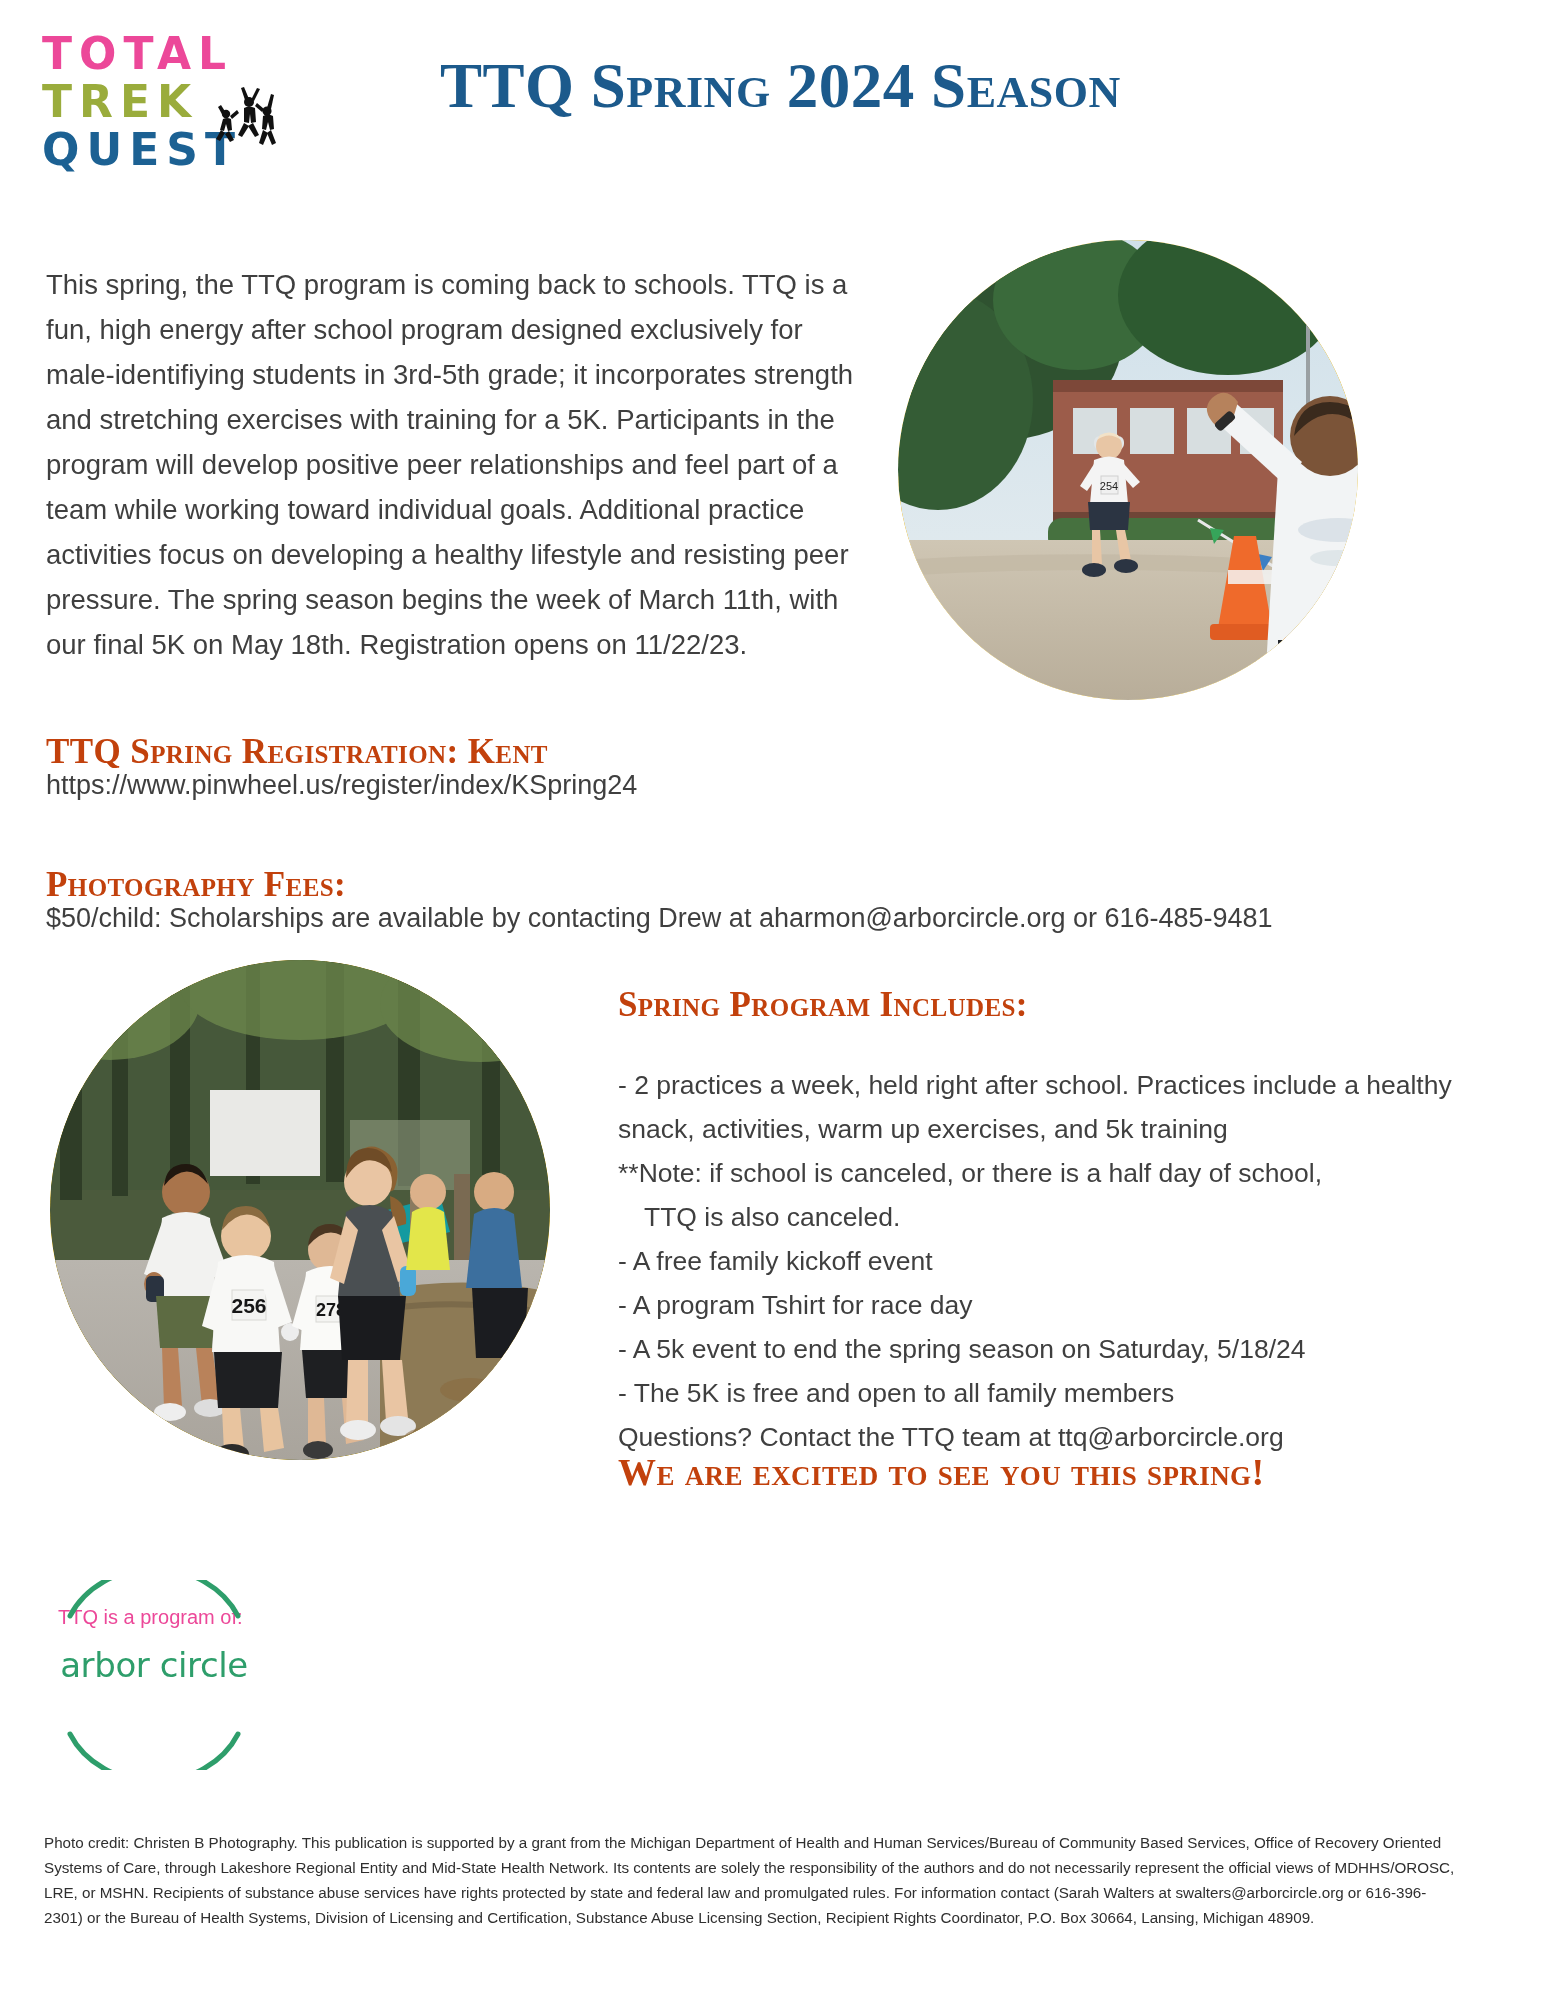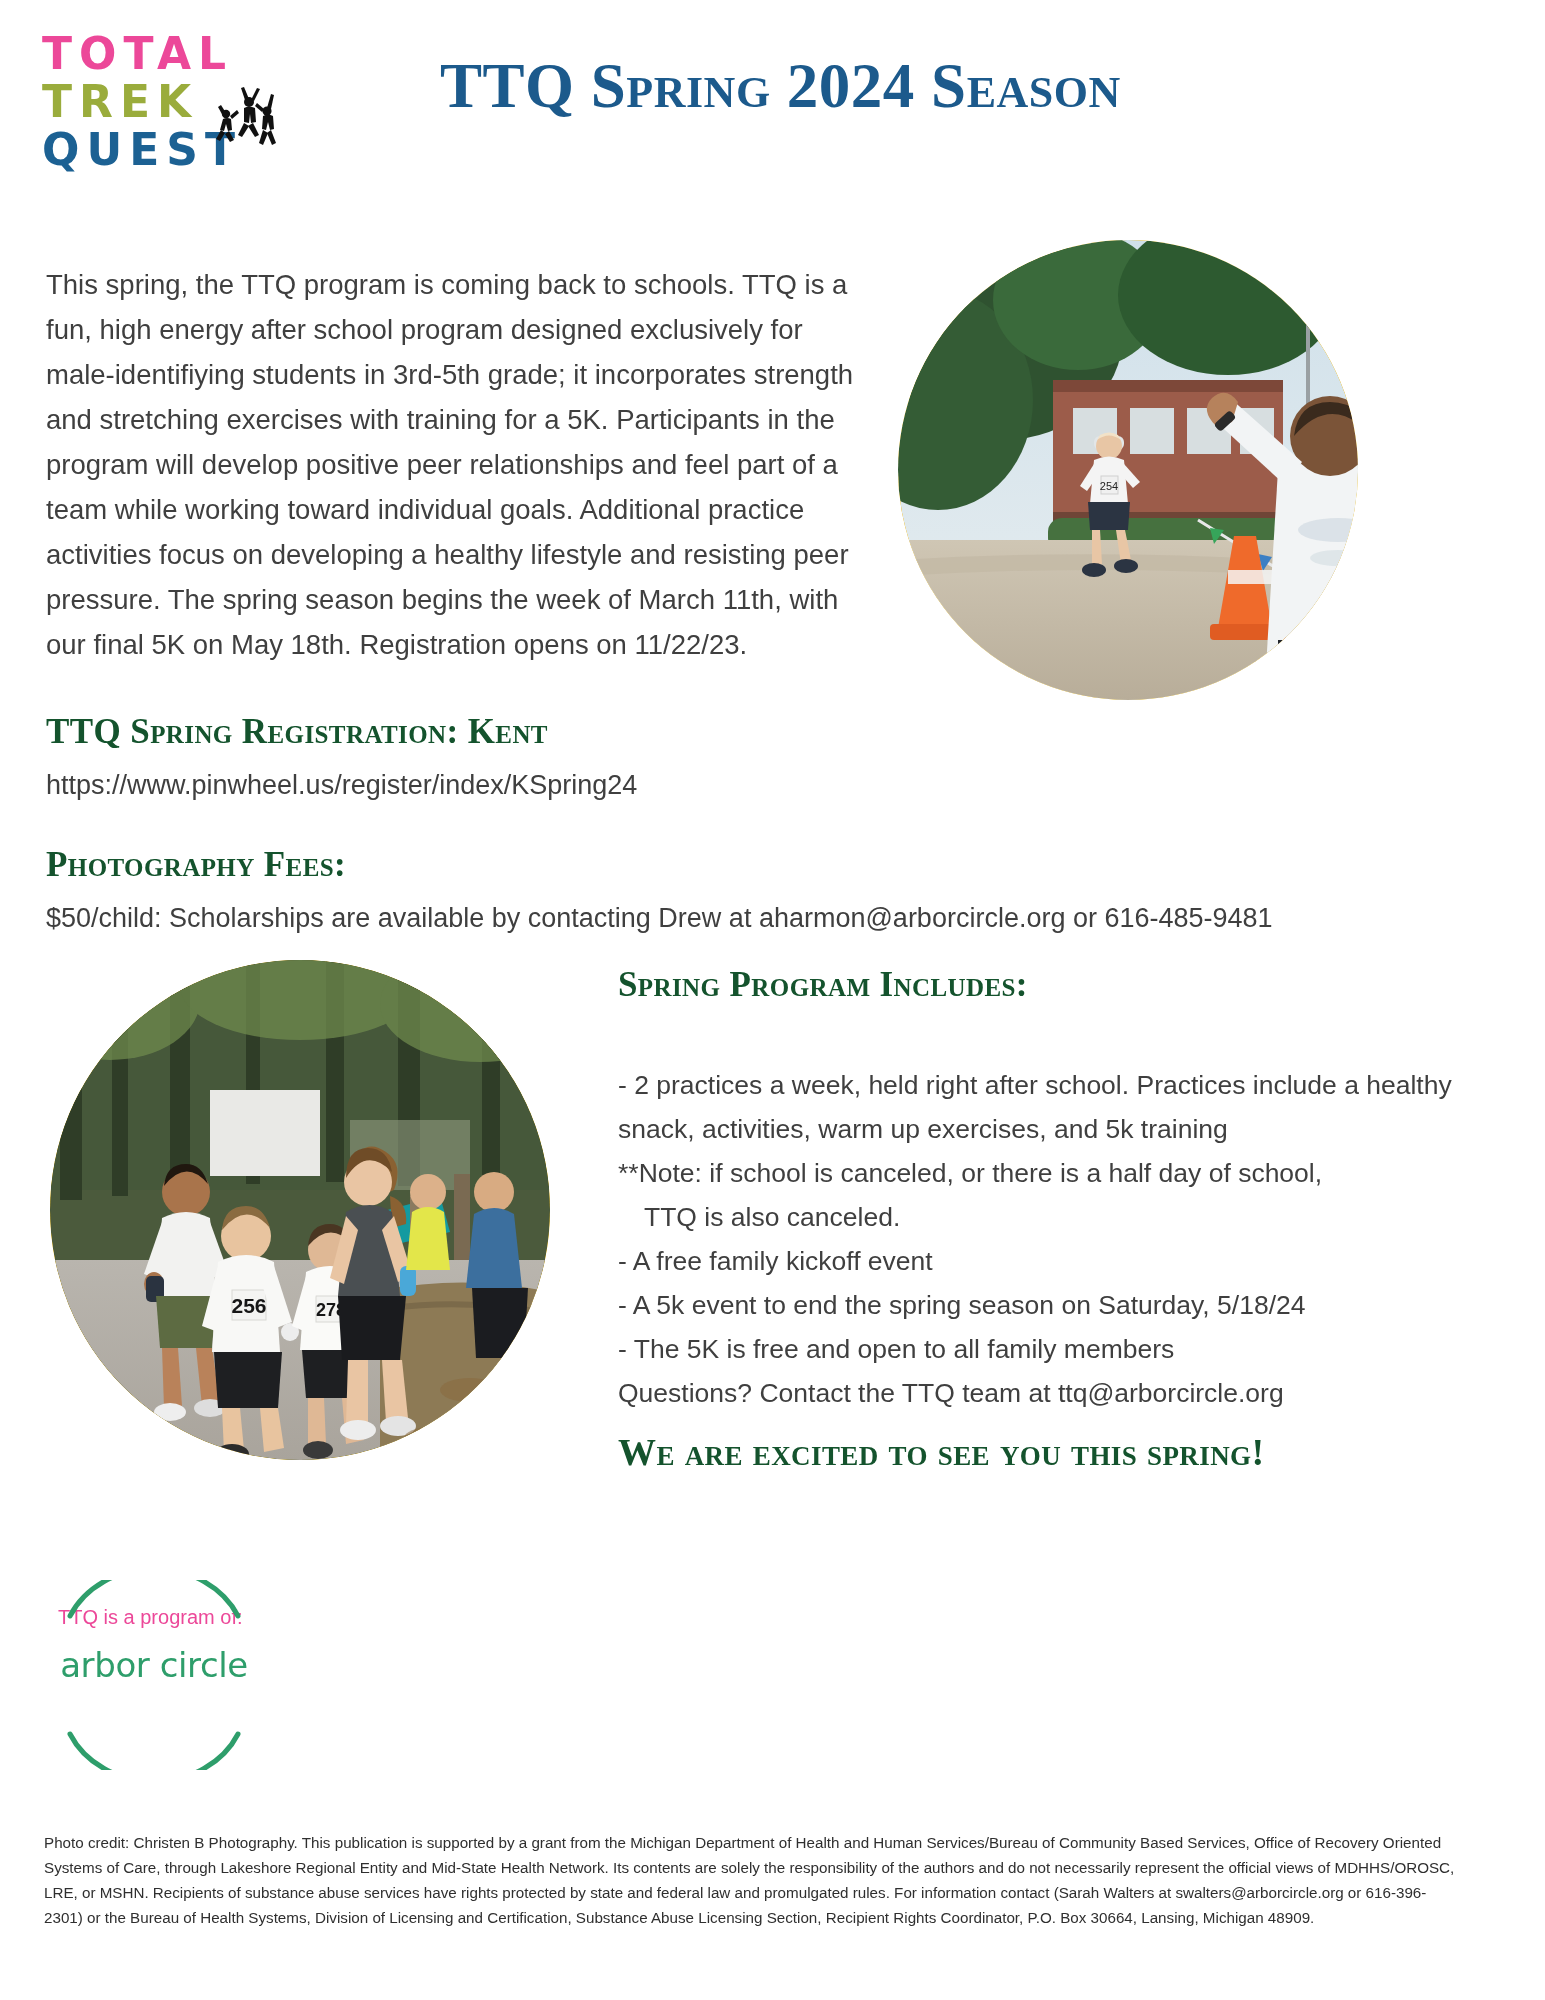--- a/index.html
+++ b/index.html
@@ -26,22 +26,22 @@
   .page-title {
     position:absolute; left:440px; top:50px; width:1060px;
     font-family:"Liberation Serif", serif;
     font-size:63px; font-weight:bold; color:#1c5a8c;
     font-variant:small-caps; letter-spacing:0.5px; white-space:nowrap;
   }
 
   
   .sec-head {
     font-family:"Liberation Serif", serif;
-    font-weight:bold; color:#14532d;
-    font-variant:small-caps; letter-spacing:0.4px;
+    font-weight:bold; color:#c2410c;
+    font-variant:small-caps; letter-spacing:0.4px;margin-top:20px;
   }
 
   
   .intro {
     position:absolute; left:46px; top:262px; width:830px;
     font-size:27.5px; line-height:45px; color:#3f3f3f;
   }
 
   
   .reg-head  { position:absolute; left:46px; top:712px; font-size:35px; }
@@ -343,20 +343,21 @@
     </g>
   </svg>
 </div>
 
 <h2 class="sec-head prog-head">Spring Program Includes:</h2>
 <div class="prog-list">
   <div class="li wrap">- 2 practices a week, held right after school. Practices include a healthy snack, activities, warm up exercises, and 5k training</div>
   <div class="li">**Note: if school is canceled, or there is a half day of school,</div>
   <div class="li indent">TTQ is also canceled.</div>
   <div class="li">-  A free family kickoff event</div>
+  <div class="li">- A program Tshirt for race day</div>
   <div class="li">- A 5k event to end the spring season on Saturday, 5/18/24</div>
   <div class="li">- The 5K is free and open to all family members</div>
   <div class="li">Questions? Contact the TTQ team at ttq@arborcircle.org</div>
 </div>
 
 <h2 class="sec-head excited">We are excited to see you this spring!</h2>
 
 <div class="ac-prog">TTQ is a program of:</div>
 <svg class="ac-mark" viewBox="0 0 216 190">
   <path d="M24 36 a92 80 0 0 1 168 0" stroke="#2e9e6b" stroke-width="5" fill="none" stroke-linecap="round"></path>

